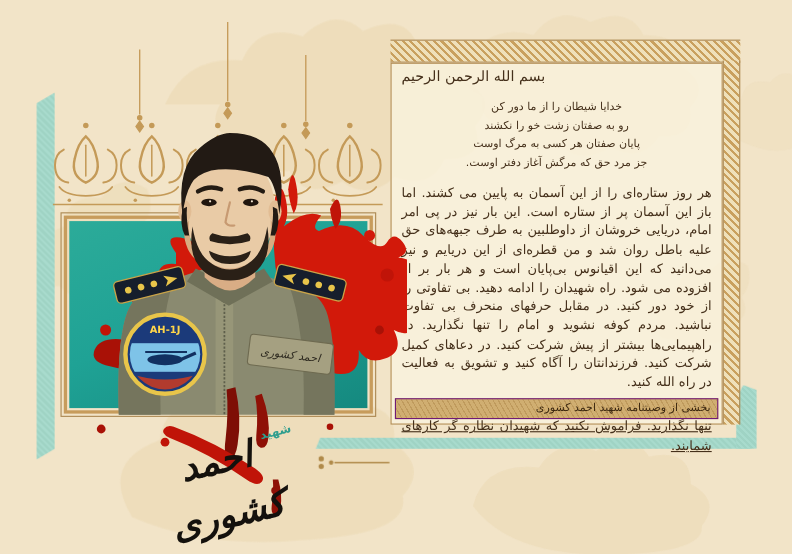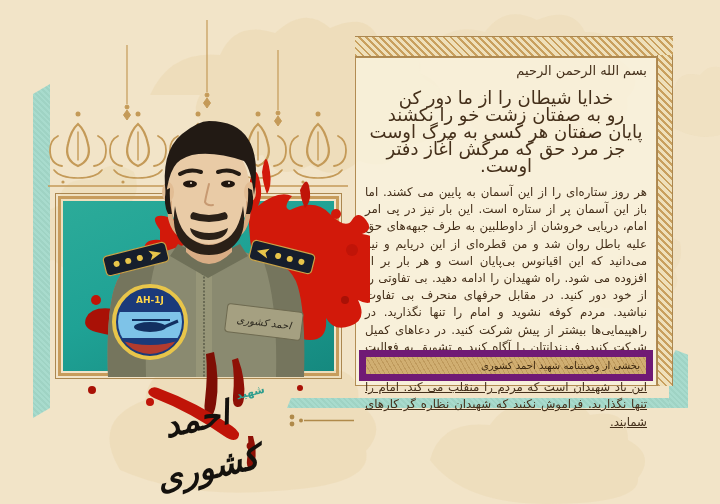--- a/index.html
+++ b/index.html
@@ -41,26 +41,26 @@
   
   .panel{left:355px;top:36px;width:318px;height:350px;z-index:4;}
   .band-pat{background:repeating-linear-gradient(45deg,#c9a05e 0 2px,#efe0ba 2px 5px);}
   .panel-topband{position:absolute;left:0;top:0;right:0;height:19px;
                  border-top:1px solid #ab8750;border-bottom:1px solid #ab8750;}
   .panel-rightband{position:absolute;right:0;top:19px;bottom:0;width:14px;
                    border-left:1px solid #ab8750;border-right:1px solid #ab8750;}
   .panel-body{position:absolute;left:0;top:21px;right:16px;bottom:0;
               border:1px solid #b28c53;background:rgba(250,243,223,.78);
               padding:2px 9px 26px 9px;direction:rtl;color:#45301b;}
-  .bismillah{text-align:right;font-size:13px;margin-top:3px;}
-  .poem{margin-top:11px;text-align:center;font-size:18px;line-height:17px;}
+  .bismillah{text-align:left;font-size:13px;margin-top:3px;}
+  .poem{margin-top:11px;text-align:center;font-size:10px;line-height:17px;}
   .prose{margin-top:10px;text-align:justify;font-size:11.8px;line-height:17.2px;}
   .prose.second{margin-top:6px;text-decoration:underline;}
   .caption-band{position:absolute;left:3px;right:3px;bottom:4px;height:17px;
-                background:#d9b87c;border:7px solid #701a75;
+                background:#d9b87c;border:1px solid #701a75;
                 box-shadow:inset 0 0 0 20px rgba(148,104,44,.12);
                 display:flex;align-items:center;justify-content:flex-start;
                 direction:rtl;padding:0 6px;}
   .caption-band .hatch{position:absolute;inset:0;
                 background:repeating-linear-gradient(60deg,rgba(146,102,40,.28) 0 1px,transparent 1px 4px);}
   .caption-text{position:relative;font-size:10px;color:#3c2810;white-space:nowrap;}
 </style>
 </head>
 <body>
 

